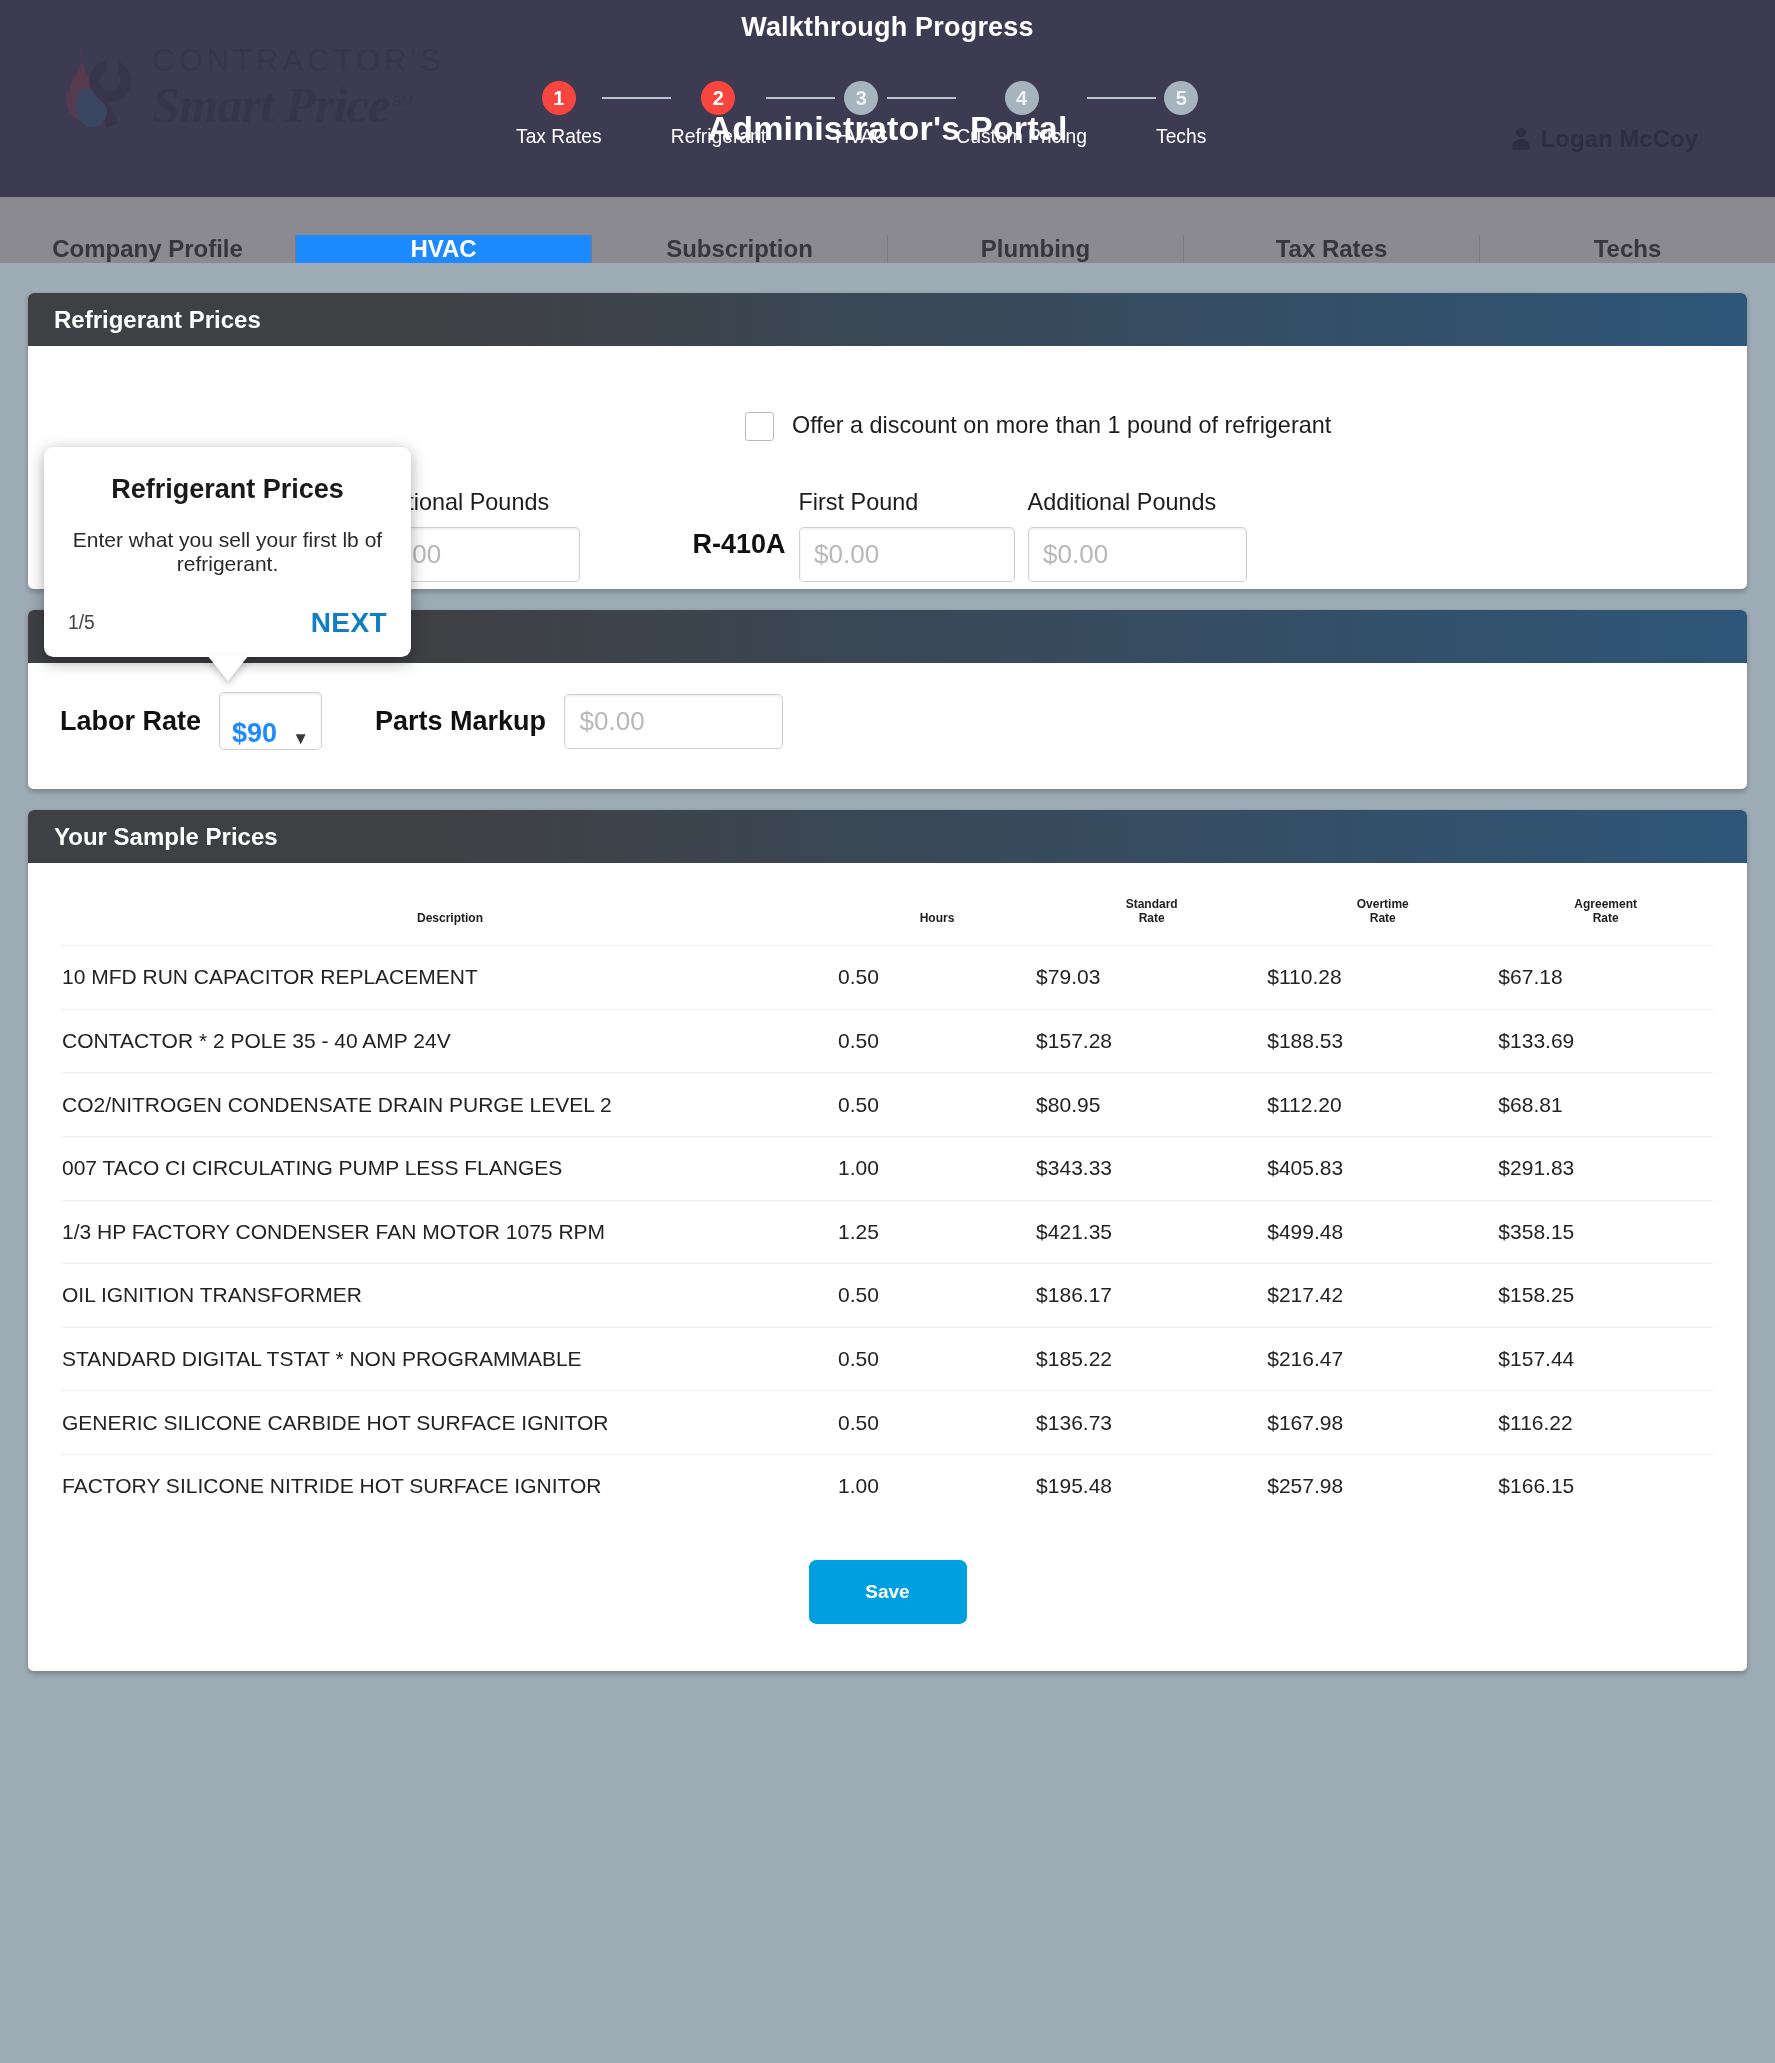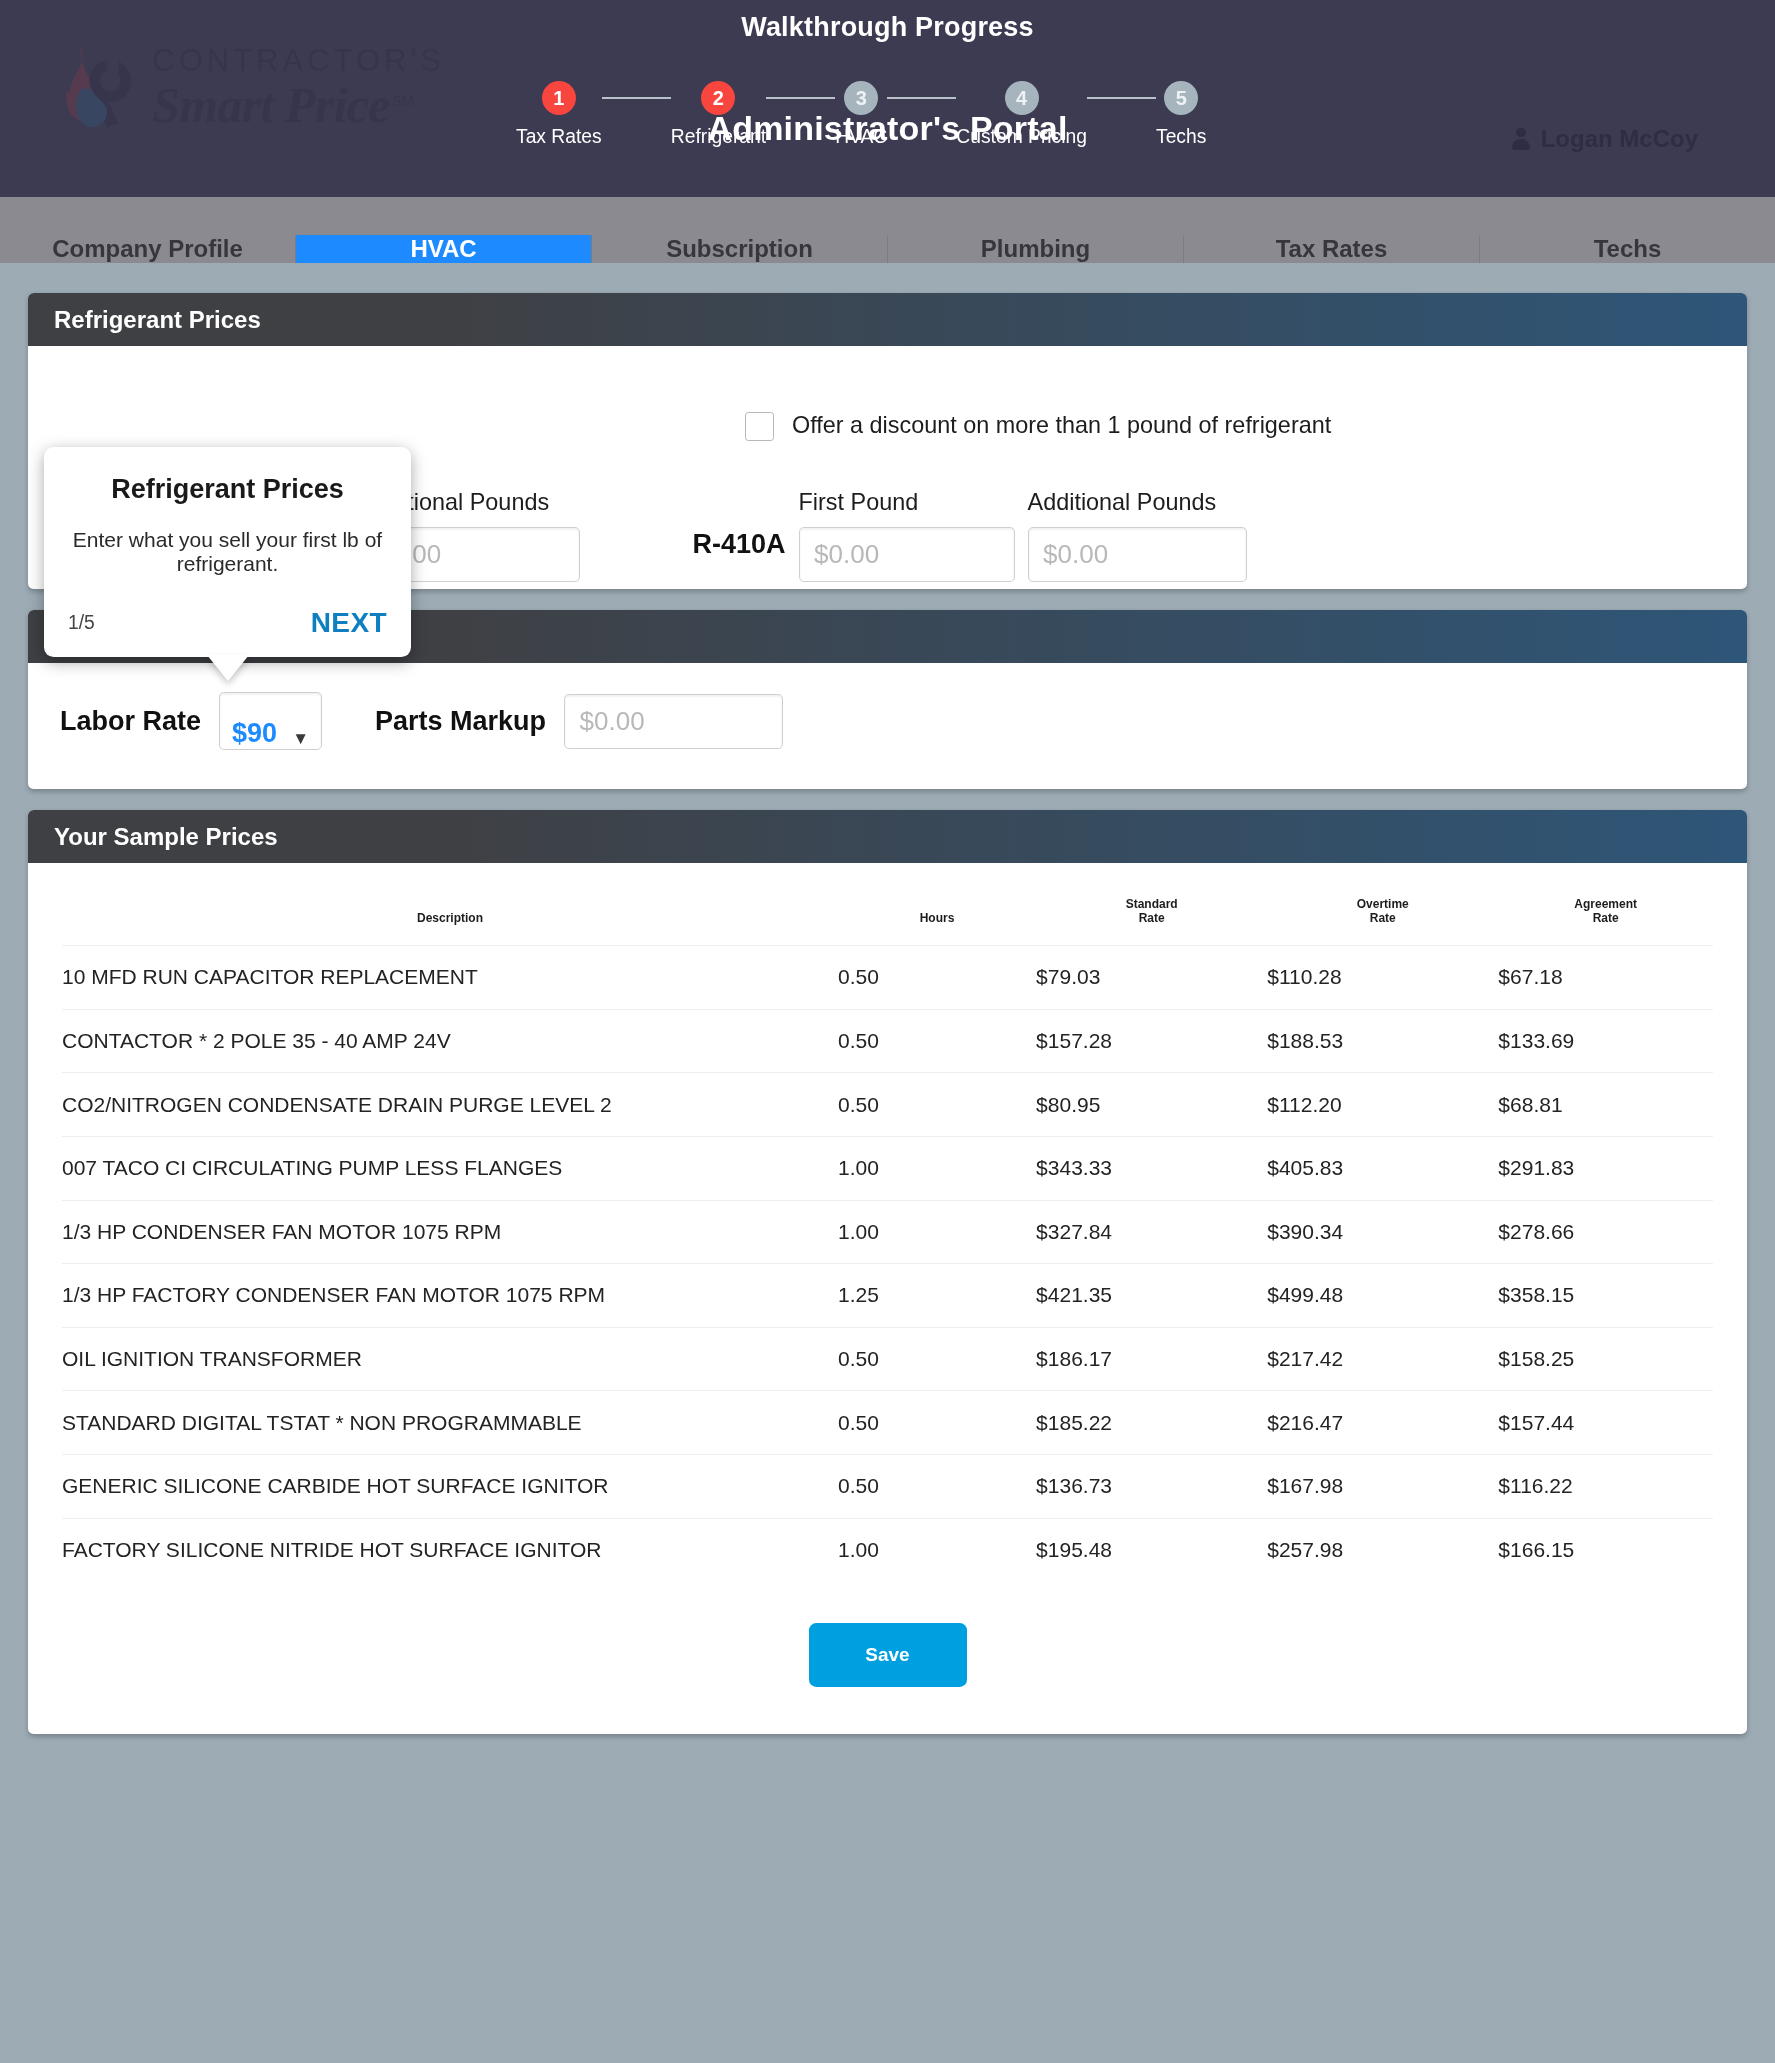--- a/index.html
+++ b/index.html
@@ -390,27 +390,20 @@
             <td>$68.81</td>
           </tr>
           <tr>
             <td>007 TACO CI CIRCULATING PUMP LESS FLANGES</td>
             <td>1.00</td>
             <td>$343.33</td>
             <td>$405.83</td>
             <td>$291.83</td>
           </tr>
           <tr>
-            <td>1/3 HP CONDENSER FAN MOTOR 1075 RPM</td>
-            <td>1.00</td>
-            <td>$327.84</td>
-            <td>$390.34</td>
-            <td>$278.66</td>
-          </tr>
-          <tr>
             <td>1/3 HP FACTORY CONDENSER FAN MOTOR 1075 RPM</td>
             <td>1.25</td>
             <td>$421.35</td>
             <td>$499.48</td>
             <td>$358.15</td>
           </tr>
           <tr>
             <td>OIL IGNITION TRANSFORMER</td>
             <td>0.50</td>
             <td>$186.17</td>

